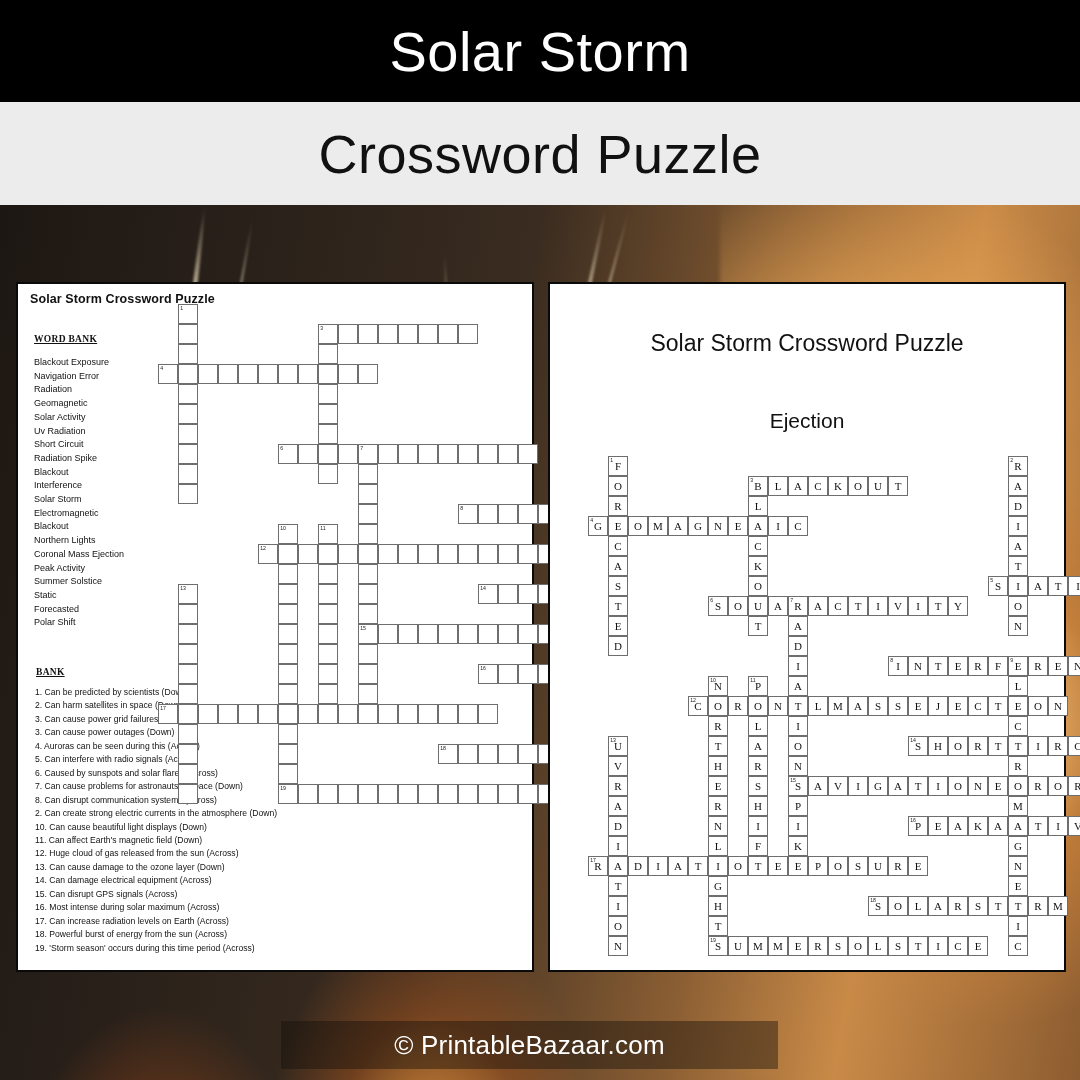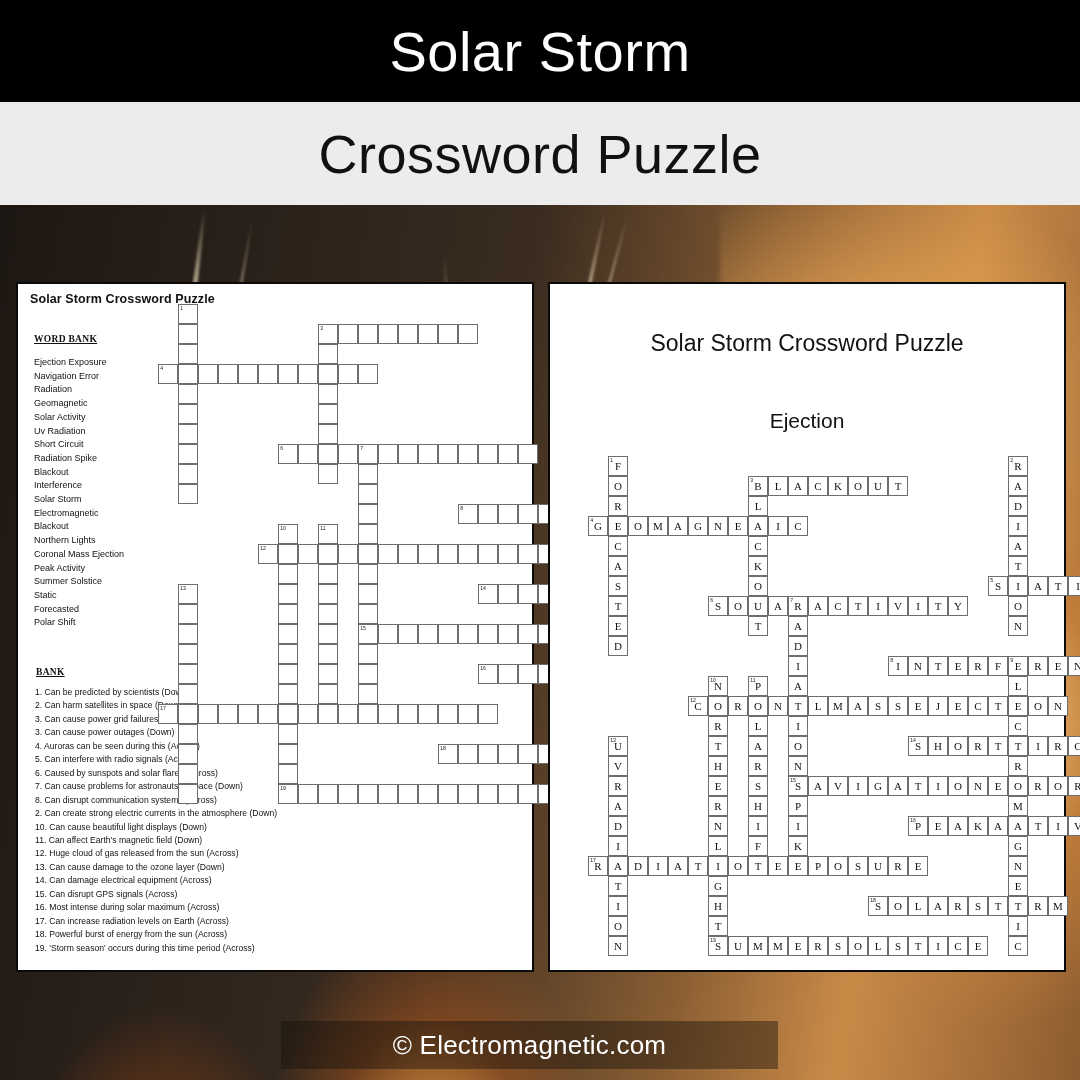--- a/index.html
+++ b/index.html
@@ -156,21 +156,21 @@
     <div class="streak s4"></div>
     <div class="streak s5"></div>
     <div class="streak s6"></div>
   </div>
 
   <div class="card" id="card-left">
     <div class="sheet-title">Solar Storm Crossword Puzzle</div>
 
     <div class="wb-head">WORD BANK</div>
     <div class="wb-list" id="word-bank">
-        <div>Ejection Exposure</div>
+        <div>Blackout Exposure</div>
         <div>Navigation Error</div>
         <div>Radiation</div>
         <div>Geomagnetic</div>
         <div>Solar Activity</div>
         <div>Uv Radiation</div>
         <div>Short  Circuit</div>
         <div>Radiation Spike</div>
         <div>Blackout</div>
         <div>Interference</div>
         <div>Solar Storm</div>
@@ -1120,15 +1120,15 @@
         <div class="cell" style="left: 360px; top: 480px;">
           <span class="ltr">C</span>
         </div>
         <div class="cell" style="left: 380px; top: 480px;">
           <span class="ltr">E</span>
         </div>
       </div>
   </div>
 
   <div class="wm">
-    <span>© Electromagnetic.com</span>
+    <span>© PrintableBazaar.com</span>
   </div>
 </div>
 
 </body></html>

